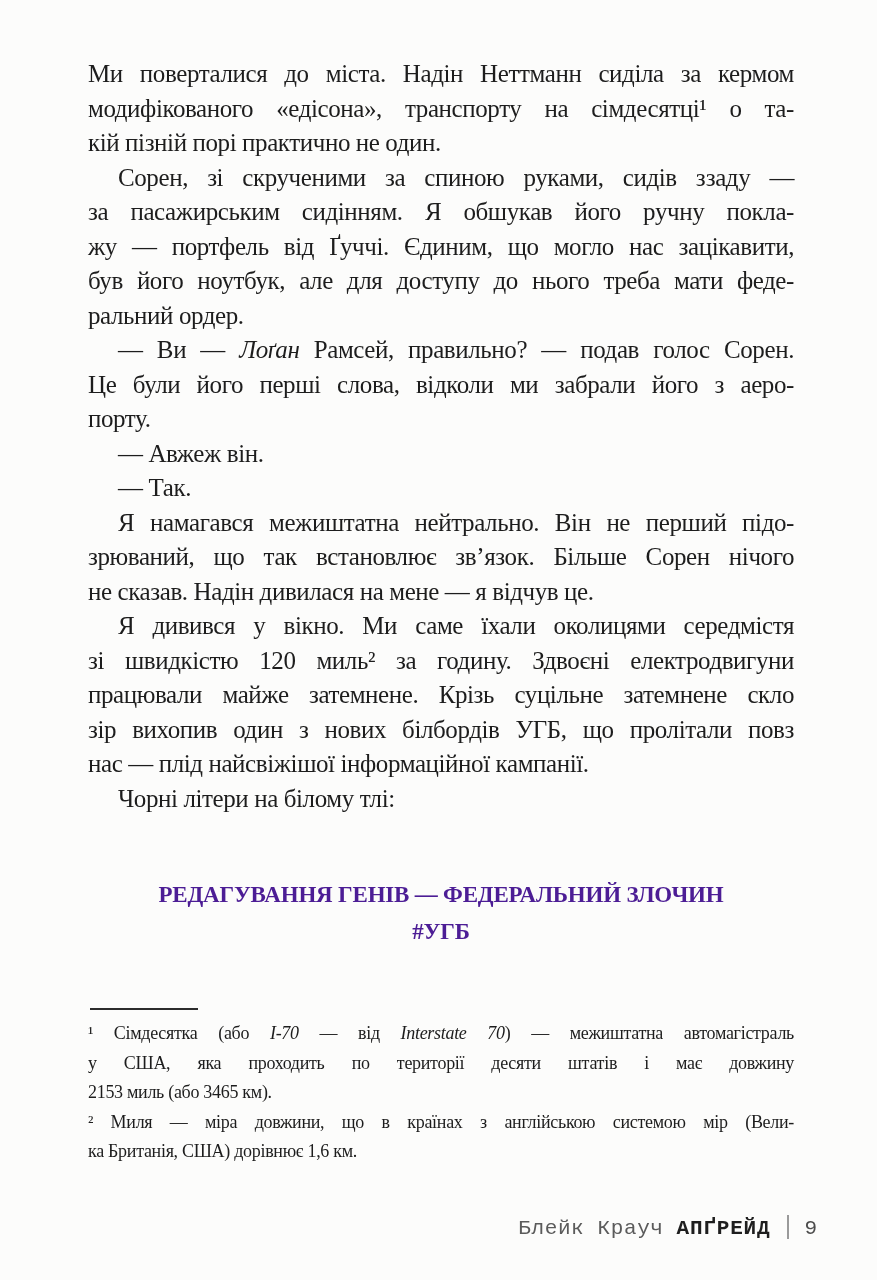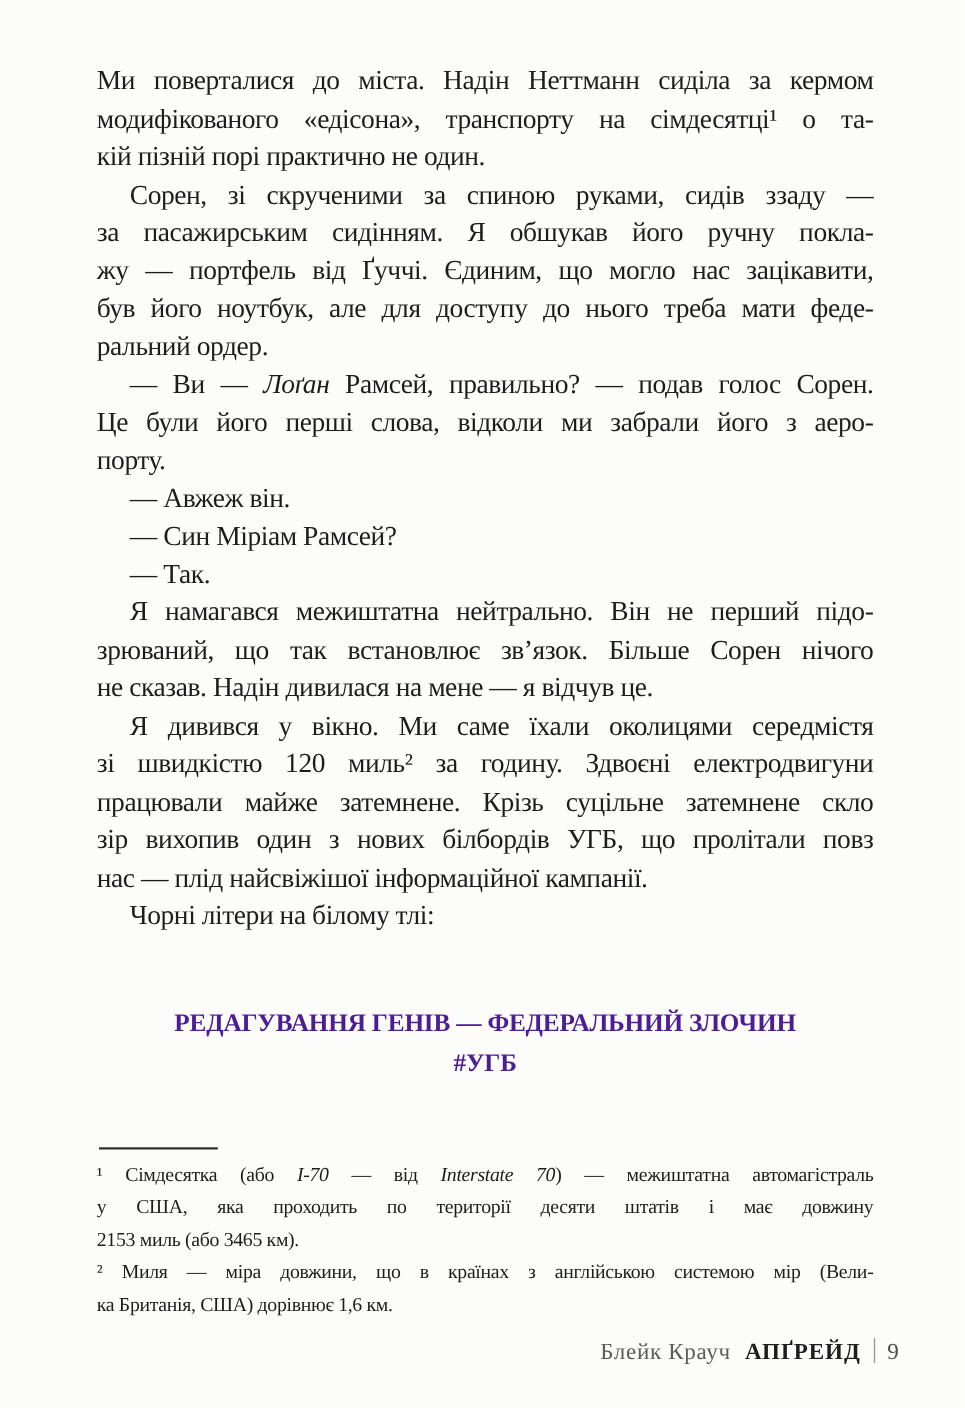--- a/index.html
+++ b/index.html
@@ -67,21 +67,21 @@
     width: 108px;
     margin: 0 0 9px 2px;
   }
   
   .page-footer {
     position: absolute;
     top: 1214px;
     right: 92px;
     display: flex;
     align-items: center;
-    font-family: Liberation Serif, serif;
+    font-family: Liberation Mono, monospace;
     font-size: 21px;
     white-space: nowrap;
   }
   .footer-author {
     color: #5b5b5b;
     letter-spacing: 0.6px;
   }
   .footer-title {
     color: #1e1e1e;
     font-weight: bold;
@@ -120,23 +120,20 @@
         </div>
         <div class="paragraph indent">
           <div class="line"><span>— Ви — </span><span class="em">Лоґан</span><span> Рамсей, правильно? — подав голос Сорен.</span></div>
           <div class="line"><span>Це були його перші слова, відколи ми забрали його з аеро-</span></div>
           <div class="line last"><span>порту.</span></div>
         </div>
         <div class="paragraph indent">
           <div class="line last"><span>— Авжеж він.</span></div>
         </div>
         <div class="paragraph indent">
-          <div class="line last"><span>— Син Міріам Рамсей?</span></div>
-        </div>
-        <div class="paragraph indent">
           <div class="line last"><span>— Так.</span></div>
         </div>
         <div class="paragraph indent">
           <div class="line"><span>Я намагався межиштатна нейтрально. Він не перший підо-</span></div>
           <div class="line"><span>зрюваний, що так встановлює зв’язок. Більше Сорен нічого</span></div>
           <div class="line last"><span>не сказав. Надін дивилася на мене — я відчув це.</span></div>
         </div>
         <div class="paragraph indent">
           <div class="line"><span>Я дивився у вікно. Ми саме їхали околицями середмістя</span></div>
           <div class="line"><span>зі швидкістю 120 миль² за годину. Здвоєні електродвигуни</span></div>

